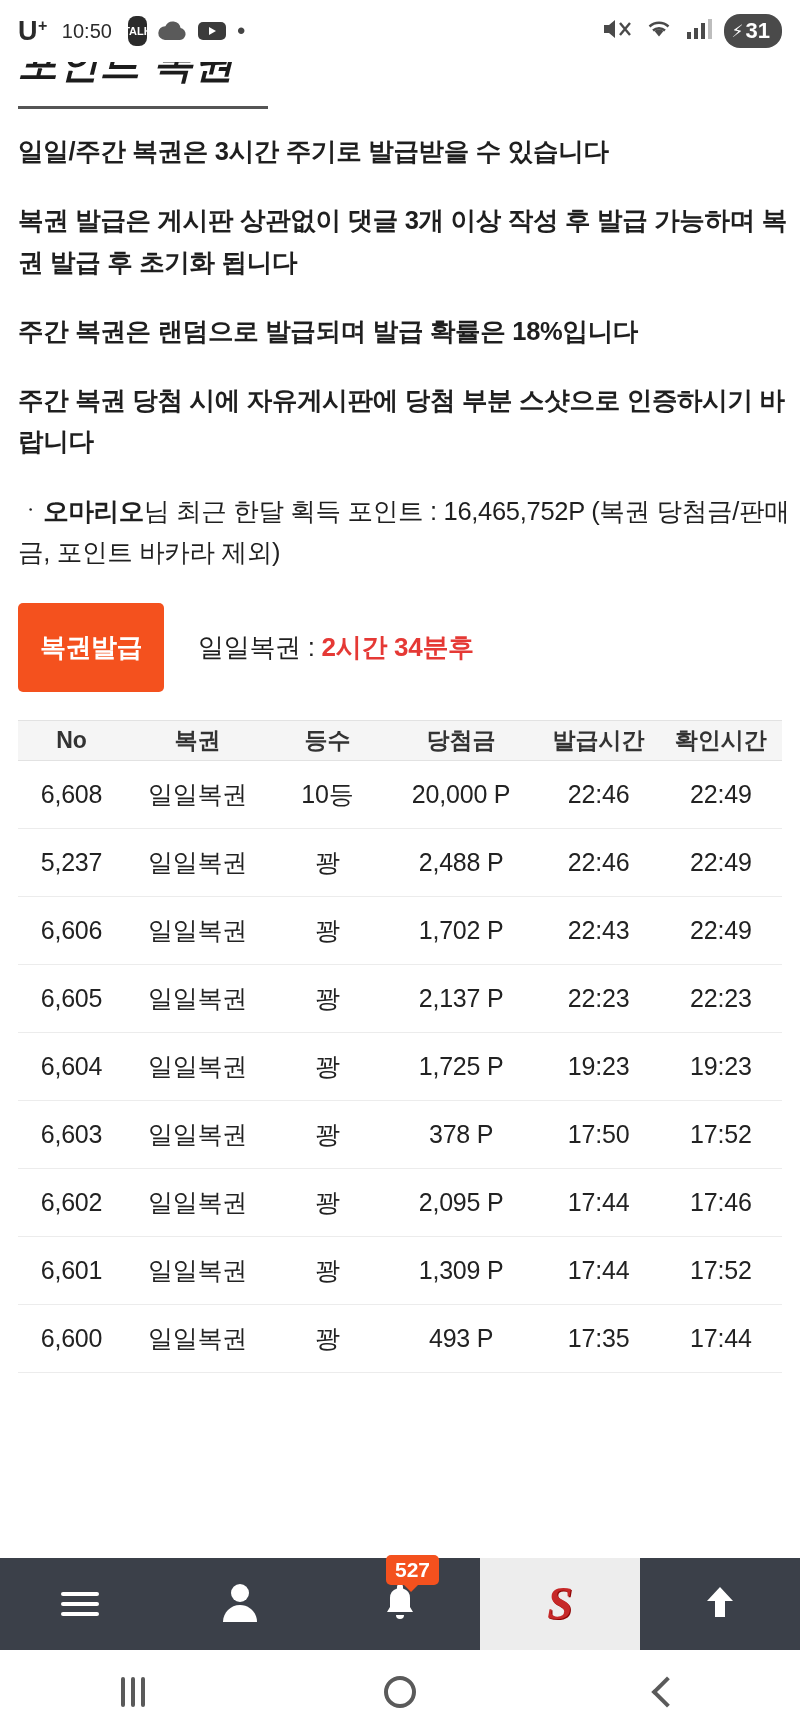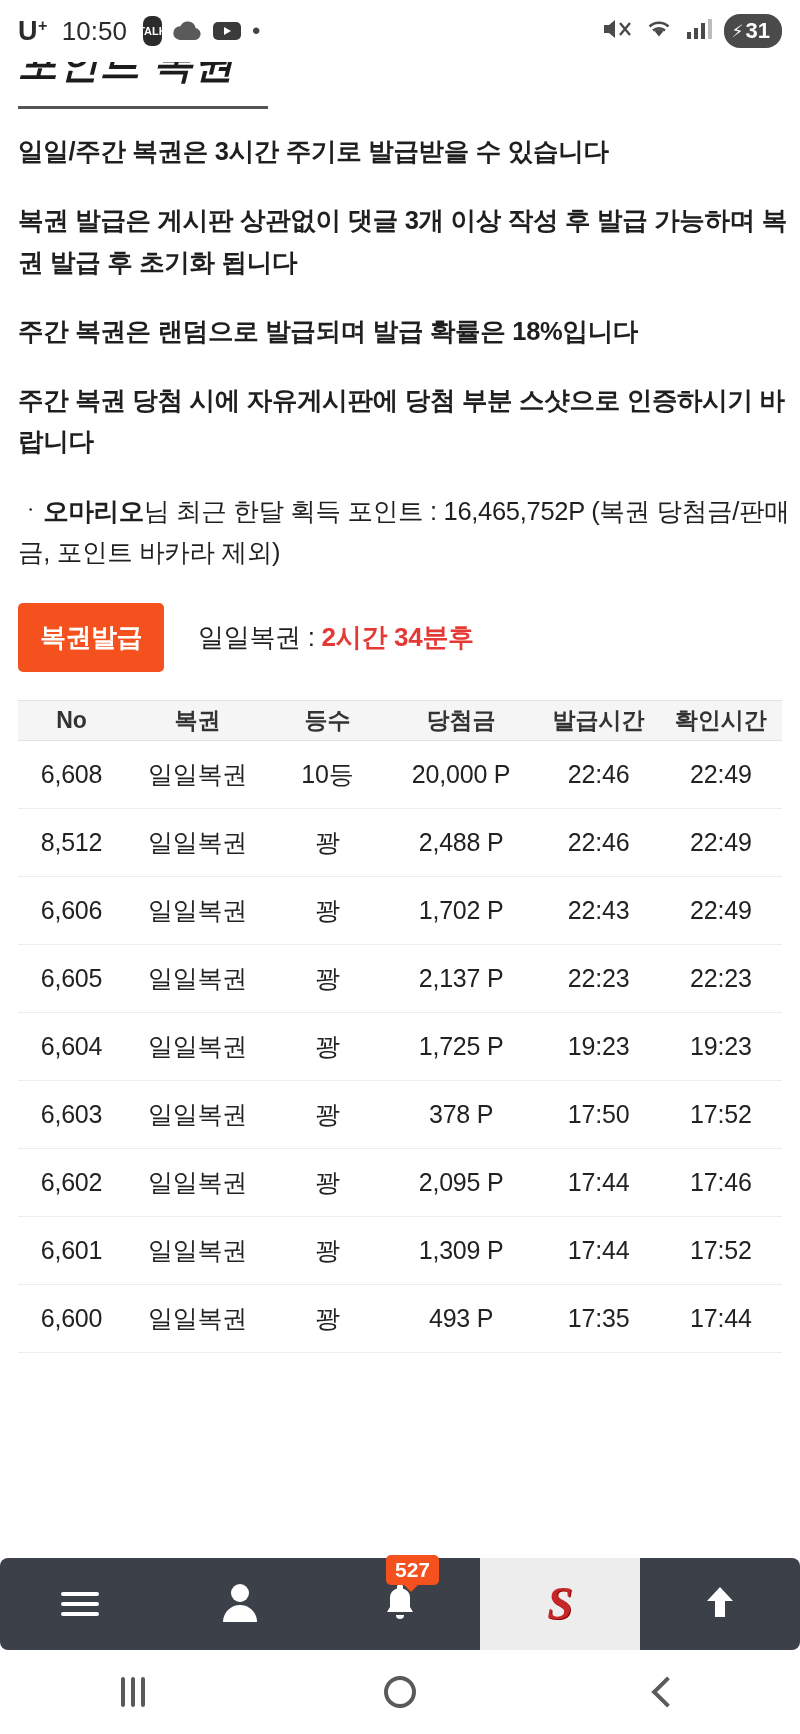--- a/index.html
+++ b/index.html
@@ -29,21 +29,21 @@
   }
   .carrier {
     font-size: 27px;
     font-weight: 600;
     letter-spacing: .5px;
     display: flex;
     align-items: flex-start;
   }
   .carrier sup { font-size: 16px; line-height: 1; position: relative; top: 2px; }
   .clock {
-    font-size: 26px;
+    font-size: 20px;
     font-weight: 500;
     margin-left: 14px;
   }
   .status-icons-left {
     display: flex;
     align-items: center;
     gap: 10px;
     margin-left: 16px;
   }
   .badge-talk {
@@ -126,21 +126,21 @@
     padding: 6px 18px 18px 18px;
     gap: 34px;
   }
   .btn-issue {
     background: #f4511e;
     color: #ffffff;
     font-size: 26px;
     font-weight: 700;
     border: none;
     border-radius: 5px;
-    padding: 17px 22px;
+    padding: 27px 22px;
     letter-spacing: -0.5px;
     cursor: pointer;
   }
   .next-wrap {
     font-size: 26px;
     color: #1f1f1f;
     letter-spacing: -0.3px;
   }
   .next-wrap .time { color: #e53935; font-weight: 700; margin-top: 26px; }
 
@@ -180,21 +180,20 @@
 
   
   .appnav {
     position: absolute;
     left: 0; right: 0;
     bottom: 84px;
     height: 92px;
     background: #3b4049;
     display: flex;
     align-items: stretch;
-    border-radius: 8px;
   }
   .appnav .tab {
     flex: 1;
     display: flex;
     align-items: center;
     justify-content: center;
     position: relative;
     cursor: pointer;
   }
   .appnav .tab.active {
@@ -364,21 +363,21 @@
     <tbody>
       <tr>
         <td class="num">6,608</td>
         <td>일일복권</td>
         <td>10등</td>
         <td class="prize">20,000 P</td>
         <td>22:46</td>
         <td>22:49</td>
       </tr>
       <tr>
-        <td class="num">8,512</td>
+        <td class="num">5,237</td>
         <td>일일복권</td>
         <td>꽝</td>
         <td class="prize">2,488 P</td>
         <td>22:46</td>
         <td>22:49</td>
       </tr>
       <tr>
         <td class="num">6,606</td>
         <td>일일복권</td>
         <td>꽝</td>

